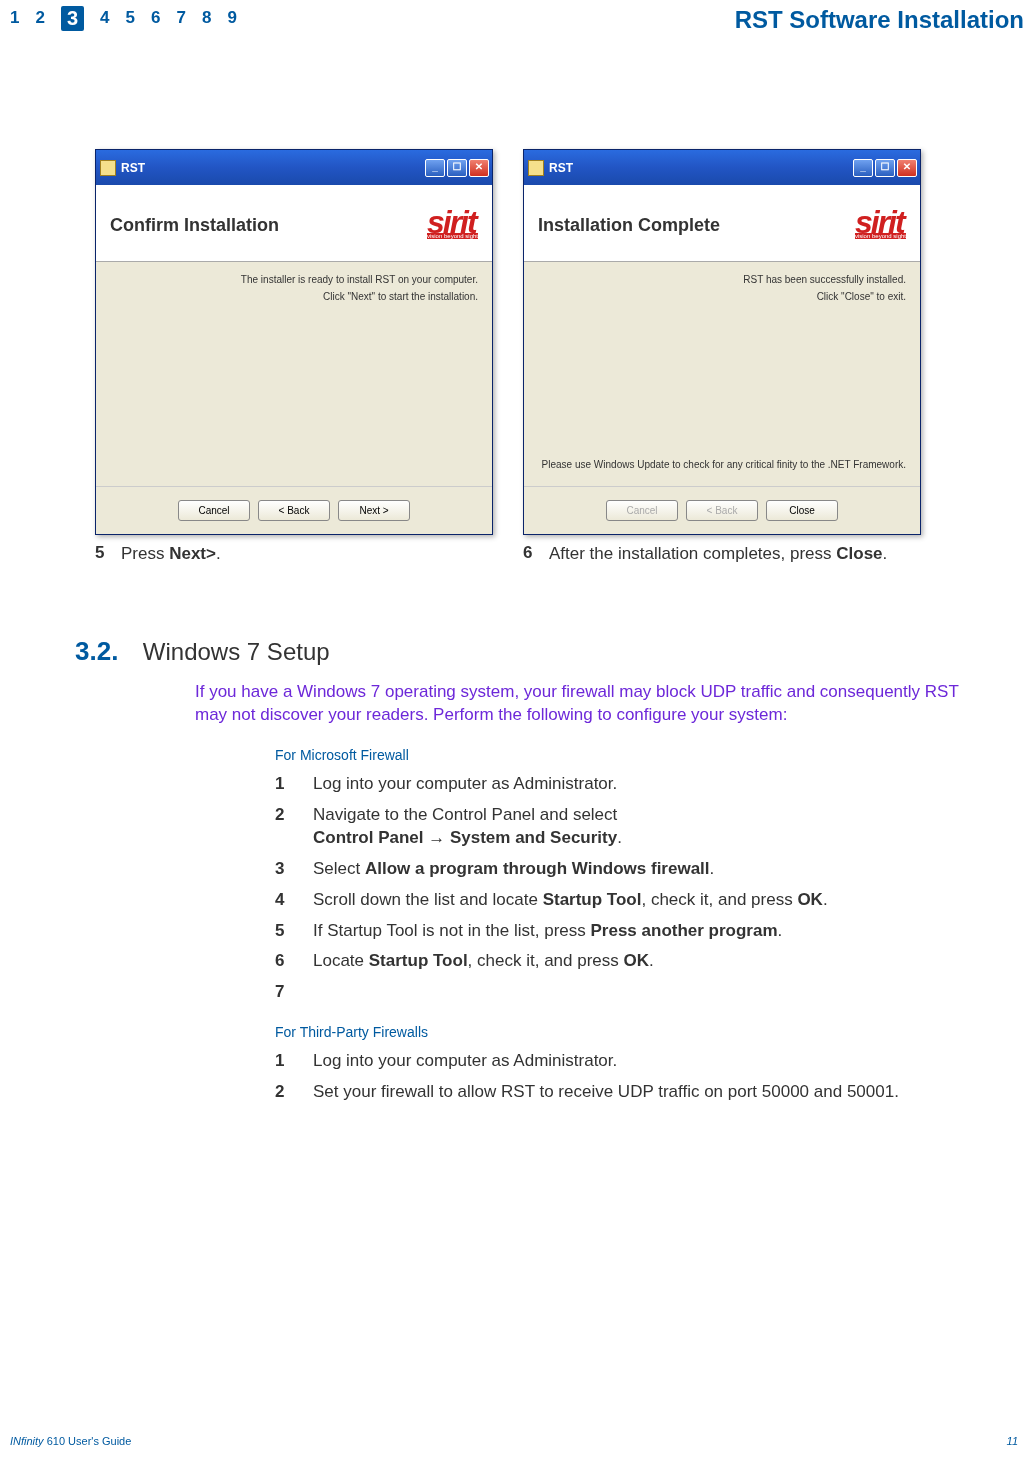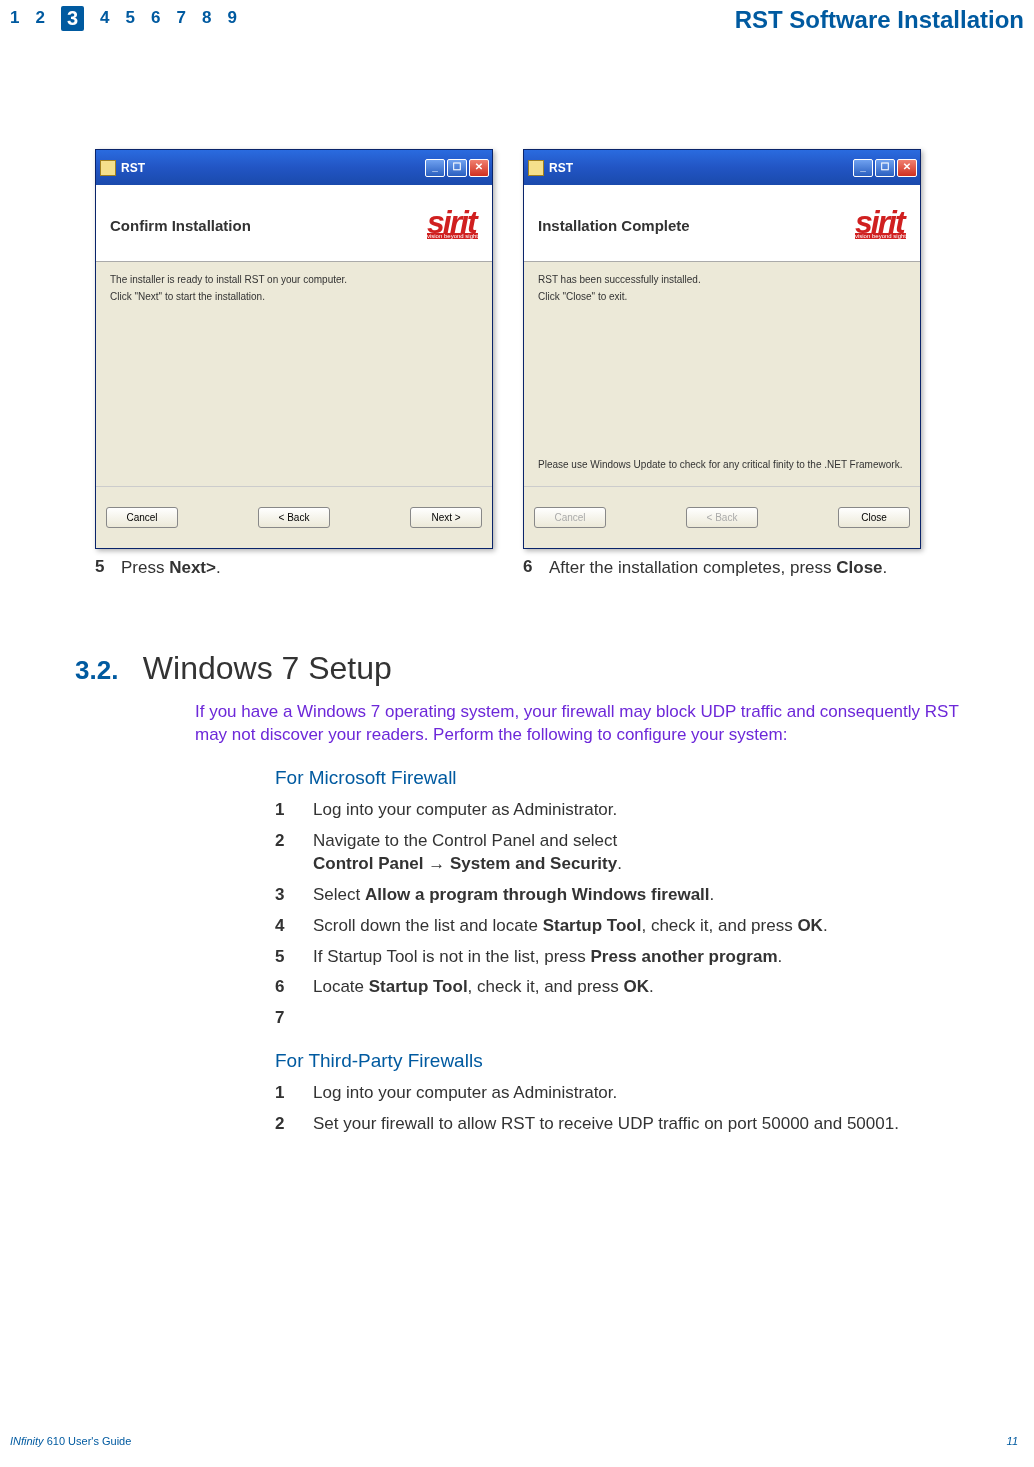--- a/index.html
+++ b/index.html
@@ -99,21 +99,21 @@
     border-bottom:1px solid #aaa;
     padding:10px 14px 6px 14px;
     height:60px;
     display:flex;
     justify-content:space-between;
     align-items:center;
   }
   .dlg-head-title {
     font-family: Tahoma, sans-serif;
     font-weight:bold;
-    font-size:15px;
+    font-size:18px;
     color:#333;
   }
   .sirit-logo {
     font-family: Arial, sans-serif;
     font-weight:900;
     font-size:32px;
     font-style:italic;
     color:#d02020;
     line-height:0.7;
     letter-spacing:-2px;
@@ -131,26 +131,26 @@
   }
   .dlg-body {
     background:#ece9d8;
     padding:12px 14px;
     font-size:10px;
     font-family: Tahoma, sans-serif;
     color:#333;
     height:200px;
     position:relative;
   }
-  .dlg-body p { margin:0 0 6px 0; }
+  .dlg-body p { margin:0 0 6px 0;text-align:right; }
   .dlg-foot {
     border-top:1px solid #ccc;
-    padding:20px 10px;
-    display:flex;
-    justify-content:space-between;
+    padding:13px 10px;
+    display:flex;
+    justify-content:center;
     gap:8px;
   }
   .btn {
     min-width:72px; height:21px;
     font-size:10px;
     font-family:Tahoma,sans-serif;
     background:linear-gradient(#fff,#ece9d8);
     border:1px solid #888;
     border-radius:3px;
   }
@@ -176,37 +176,37 @@
   .sec-num {
     color:#005aa0;
     font-family:"Trebuchet MS",Tahoma,sans-serif;
     font-weight:bold;
     font-size:26px;
     display:inline-block;
     vertical-align:baseline;
   }
   .sec-title {
     font-family:"Trebuchet MS",Tahoma,sans-serif;
-    font-size:32px;
+    font-size:24px;
     color:#333;
     display:inline-block;
     margin-left:20px;
     vertical-align:baseline;
   }
   .body-text {
     margin-left:120px;
     font-size:17px;
     line-height:1.35;
     color:#6d28d9;
     margin-top:14px;
   }
   .sub-head {
     color:#005aa0;
     font-family:"Trebuchet MS",Tahoma,sans-serif;
-    font-size:19px;
+    font-size:14px;
     font-weight:normal;
     margin:20px 0 10px 200px;
   }
   .list {
     margin-left:200px;
     font-size:17px;
     color:#333;
   }
   .list .row {
     display:flex;

